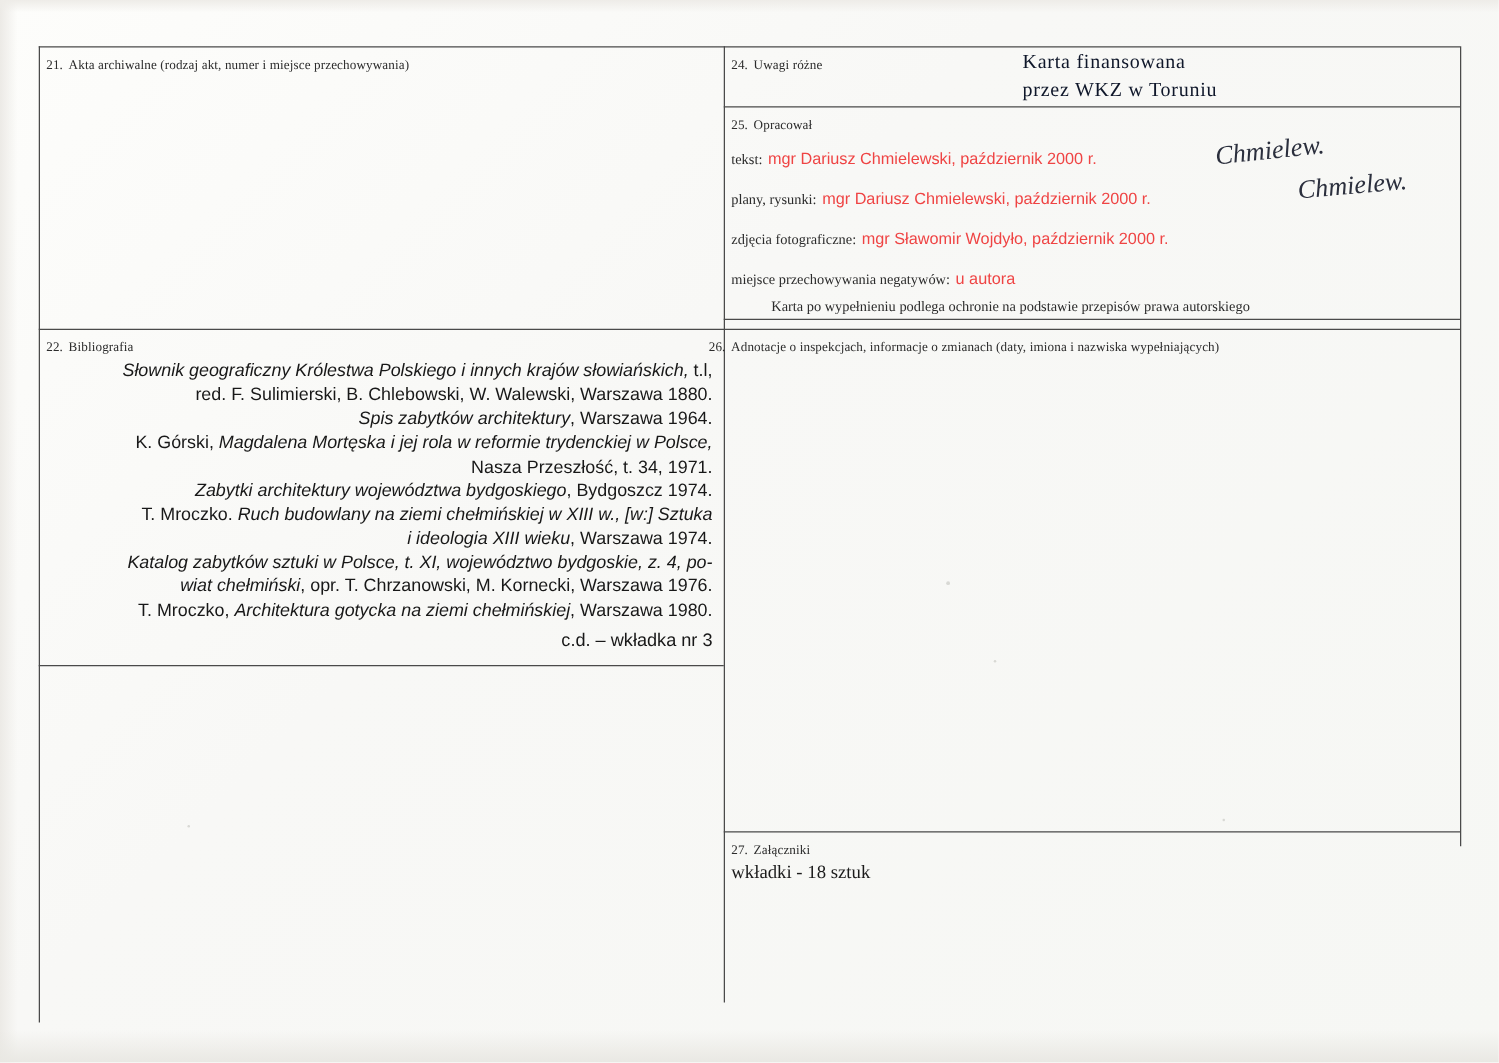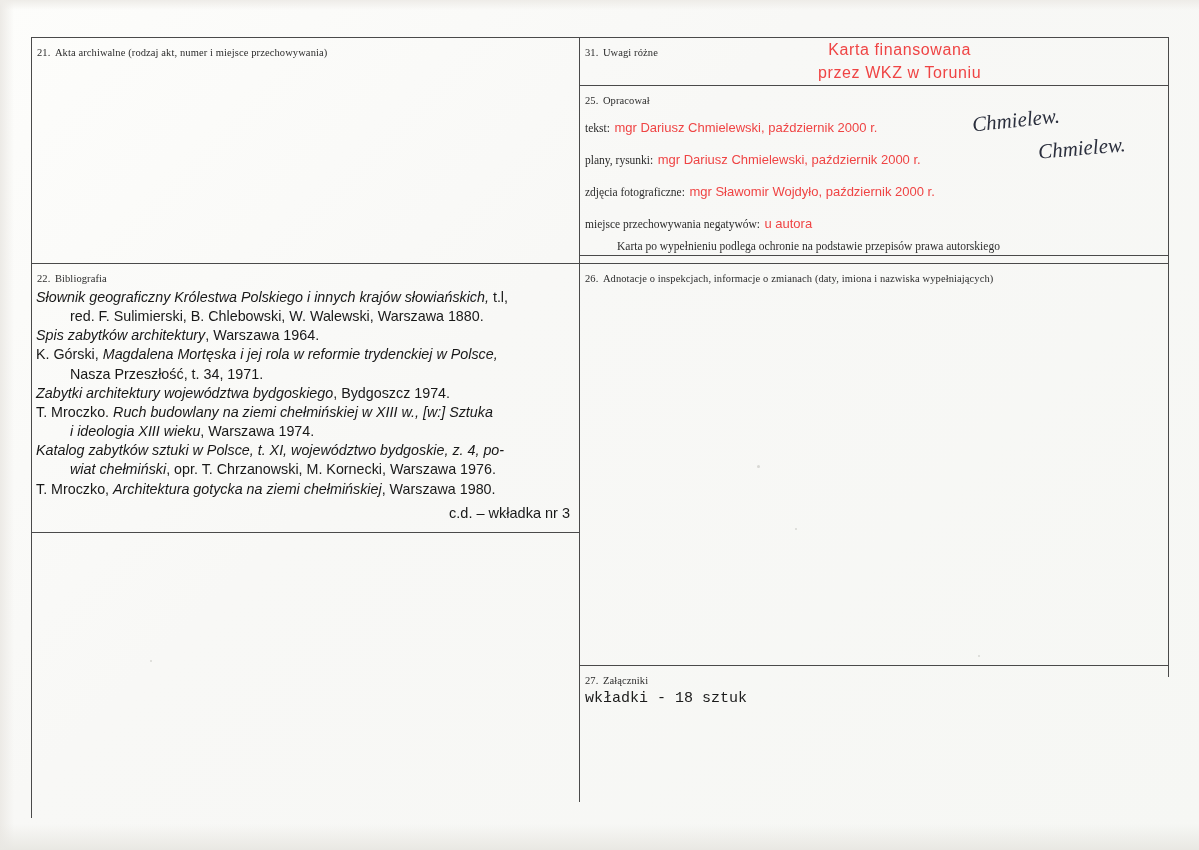--- a/index.html
+++ b/index.html
@@ -41,24 +41,23 @@
     font-size: 10.5px;
     color: #2c2c2c;
     letter-spacing: 0.1px;
     font-family: "Liberation Serif", serif;
   }
 
   
   .karta-fin {
     position: absolute;
     left: 818px; top: 38px;
-    text-align: center;
-    font-family: Liberation Sans, sans-serif;
+    font-family: Liberation Serif, serif;
     font-size: 16px;
-    color: #ef4444;
+    color: #0f172a;
     line-height: 1.45;
     letter-spacing: 0.6px;
   }
 
   
   .row25 { position: absolute; left: 585px; width: 560px; }
   .row25 .lbl {
     font-family: "Liberation Serif", serif;
     font-size: 11.5px;
     color: #2b2b2b;
@@ -87,37 +86,37 @@
   
   .biblio {
     position: absolute;
     left: 36px; top: 288px;
     width: 534px;
     font-family: "Liberation Sans", sans-serif;
     font-size: 14.3px;
     line-height: 1.27;
     color: #181818;
   }
-  .biblio div { margin-bottom: 1px; white-space: normal; }
+  .biblio div { margin-bottom: 1px; white-space: normal; text-align: right; }
   .biblio i { font-style: italic; }
   .ind { padding-left: 34px; }
   .cd {
     position: absolute;
     left: 36px; top: 505px;
     width: 534px;
     text-align: right;
     font-family: "Liberation Sans", sans-serif;
     font-size: 14.5px;
     color: #181818;
   }
 
   .zal-val {
     position: absolute;
     left: 585px; top: 690px;
-    font-family: Liberation Mono, monospace;
+    font-family: Liberation Serif, serif;
     font-size: 15px;
     color: #1b1b1b;
     text-align: center;
   }
 
   
   .speck { position:absolute; background:#b9b9b4; border-radius:50%; opacity:.5; }
 </style>
 </head>
 <body>
@@ -150,30 +149,30 @@
     <span class="fnum">Akta archiwalne (rodzaj akt, numer i miejsce przechowywania)</span>
   </div>
 
   <div class="cell" style="left:6px; top:231px;">
     <span class="fnum">22.</span>
     <span class="fnum">Bibliografia</span>
   </div>
 
 
   <div class="cell" style="left:554px; top:5px;">
-    <span class="fnum">31.</span>
+    <span class="fnum">24.</span>
     <span class="fnum">Uwagi różne</span>
   </div>
 
   <div class="cell" style="left:554px; top:53px;">
     <span class="fnum">25.</span>
     <span class="fnum">Opracował</span>
   </div>
 
-  <div class="cell" style="left:554px; top:231px;text-align:center;">
+  <div class="cell" style="left:536px; top:231px;text-align:center;">
     <span class="fnum">26.</span>
     <span class="fnum">Adnotacje o inspekcjach, informacje o zmianach (daty, imiona i nazwiska wypełniających)</span>
   </div>
 
   <div class="cell" style="left:554px; top:633px;">
     <span class="fnum">27.</span>
     <span class="fnum">Załączniki</span>
   </div>
 </div>
 

